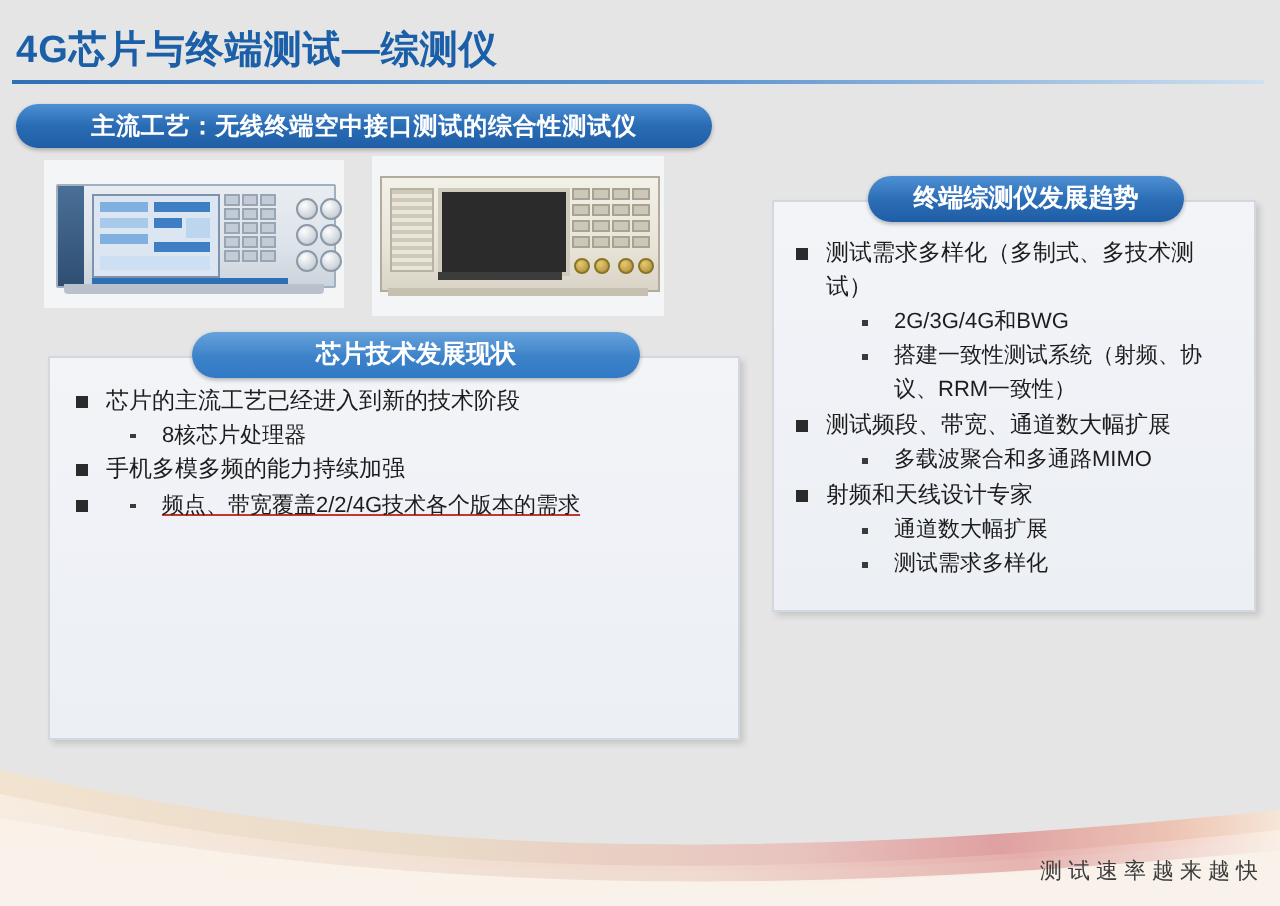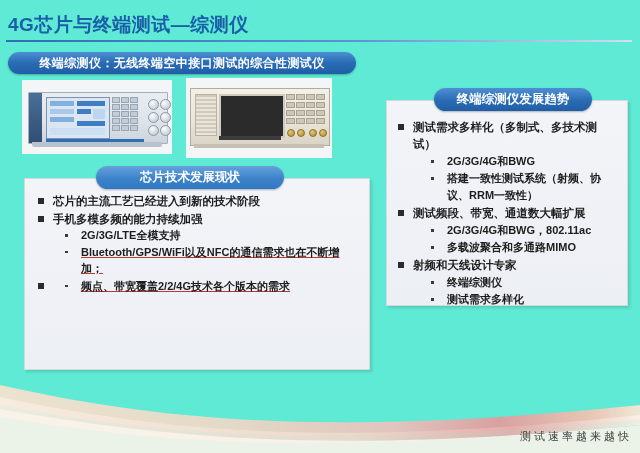--- a/index.html
+++ b/index.html
@@ -2,21 +2,21 @@
 <html><head>
 <meta charset="utf-8">
 <style>
   html,body{margin:0;padding:0;}
   body{
     width:640px;height:453px;
     background:#ffffff;
     font-family:"Liberation Sans","DejaVu Sans",sans-serif;
     overflow:hidden;position:relative;
   }
-  .slide{position:absolute;inset:0;background:#5eead4;overflow:hidden;}
+  .slide{position:absolute;inset:0;background:#e5e5e5;overflow:hidden;}
 
   
   .title{
     position:absolute;left:8px;top:12px;
     font-size:19px;font-weight:bold;
     color:#1a5fa8;letter-spacing:0.5px;
     white-space:nowrap;
   }
   .title-rule{
     position:absolute;left:6px;top:40px;width:626px;height:2px;
@@ -32,21 +32,21 @@
     box-shadow:0 1px 2px rgba(0,0,0,0.28);
     white-space:nowrap;
   }
   .pill-main{
     left:8px;top:52px;width:348px;height:22px;
     font-size:12px;
     background:linear-gradient(to bottom,#4c8fd4 0%,#2a6cb4 50%,#1f5ea6 100%);
     letter-spacing:0.4px;
   }
   .pill-chip{
-    left:96px;top:166px;width:188px;height:23px;
+    left:96px;top:166px;width:224px;height:23px;
     font-size:12.5px;
     background:linear-gradient(to bottom,#66a2dc 0%,#3c82c9 55%,#3079c4 100%);
   }
   .pill-trend{
     left:434px;top:88px;width:158px;height:23px;
     font-size:12.5px;
     background:linear-gradient(to bottom,#4e8fd4 0%,#2a6cb4 55%,#1f5ea6 100%);
   }
 
   
@@ -88,21 +88,20 @@
     background:radial-gradient(circle at 35% 30%,#e8c972,#a98a32);border:1px solid #8b7328;}
   .an-base{position:absolute;left:8px;top:66px;width:130px;height:4px;background:#c6c0b0;}
   .an-bar{position:absolute;left:28px;top:47px;width:62px;height:4px;background:#3c3c3c;}
 
   
   .panel{
     position:absolute;
     background:linear-gradient(to bottom,#f2f4f8 0%,#eceff4 100%);
     border:1px solid #d3d8df;
     box-shadow:2px 2px 3px rgba(0,0,0,0.13);
-    font-weight:bold;
   }
   .panel-chip{left:24px;top:178px;width:344px;height:190px;}
   .panel-trend{left:386px;top:100px;width:240px;height:204px;}
 
   ul.lv1{list-style:none;margin:0;padding:0;}
   ul.lv1 > li.b1{
     position:relative;
     padding-left:22px;
     margin:0 0 1px 0;
     font-size:11.5px;color:#1d1d1d;line-height:16.5px;
@@ -138,21 +137,21 @@
   .logo-sub{font-size:11px;color:#3d3d3d;letter-spacing:3px;line-height:14px;margin-top:1px;}
 </style>
 </head>
 <body>
 
 <div class="slide">
 
   <div class="title">4G芯片与终端测试—综测仪</div>
   <div class="title-rule"></div>
 
-  <div class="pill pill-main">终端综测仪：无线终端空中接口测试的综合性测试仪</div>
+  <div class="pill pill-main">主流工艺：无线终端空中接口测试的综合性测试仪</div>
 
   <div class="photo photo-rs">
     <div class="rs-body">
       <div class="rs-left"></div>
       <div class="rs-screen">
         <i style="left:3px;top:3px;width:24px;height:5px;background:#7fb0e0;"></i>
         <i style="left:30px;top:3px;width:28px;height:5px;"></i>
         <i style="left:3px;top:11px;width:24px;height:5px;background:#a9c9ea;"></i>
         <i style="left:30px;top:11px;width:14px;height:5px;"></i>
         <i style="left:46px;top:11px;width:12px;height:10px;background:#bcd6ef;"></i>
@@ -221,35 +220,29 @@
     <div class="an-base"></div>
   </div>
 
   <div class="panel panel-chip">
     <div class="inner">
       <ul class="lv1">
         <li class="b1">
           <span class="sq"></span>
           <span>芯片的主流工艺已经进入到新的技术阶段</span>
           <ul class="lv2">
+            <li class="b2">
+              <span class="dot"></span>
+              <span>8核芯片处理器</span>
+            </li>
           </ul>
         </li>
         <li class="b1">
           <span class="sq"></span>
           <span>手机多模多频的能力持续加强</span>
-          <ul class="lv2">
-            <li class="b2">
-              <span class="dot"></span>
-              <span>2G/3G/LTE全模支持</span>
-            </li>
-            <li class="b2">
-              <span class="dot"></span>
-              <span class="wifi-link">Bluetooth/GPS/WiFi以及NFC的通信需求也在不断增加；</span>
-            </li>
-          </ul>
         </li>
         <li class="b1">
           <span class="sq"></span>
           <ul class="lv2">
             <li class="b2">
               <span class="dot"></span>
               <span class="ul-red">频点、带宽覆盖2/2/4G技术各个版本的需求</span>
             </li>
           </ul>
         </li>
@@ -273,35 +266,31 @@
               <span>搭建一致性测试系统（射频、协议、RRM一致性）</span>
             </li>
           </ul>
         </li>
         <li class="b1">
           <span class="sq"></span>
           <span>测试频段、带宽、通道数大幅扩展</span>
           <ul class="lv2">
             <li class="b2">
               <span class="dot"></span>
-              <span>2G/3G/4G和BWG，802.11ac</span>
-            </li>
-            <li class="b2">
-              <span class="dot"></span>
               <span>多载波聚合和多通路MIMO</span>
             </li>
           </ul>
         </li>
         <li class="b1">
           <span class="sq"></span>
           <span>射频和天线设计专家</span>
           <ul class="lv2">
             <li class="b2">
               <span class="dot"></span>
-              <span>终端综测仪</span>
+              <span>通道数大幅扩展</span>
             </li>
             <li class="b2">
               <span class="dot"></span>
               <span>测试需求多样化</span>
             </li>
           </ul>
         </li>
       </ul>
     </div>
   </div>

